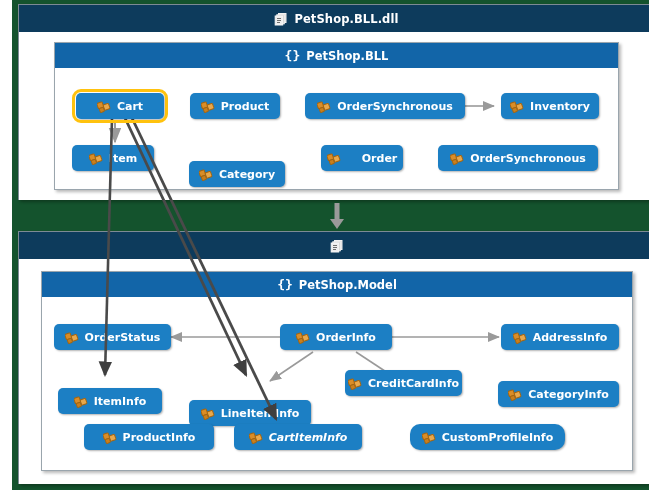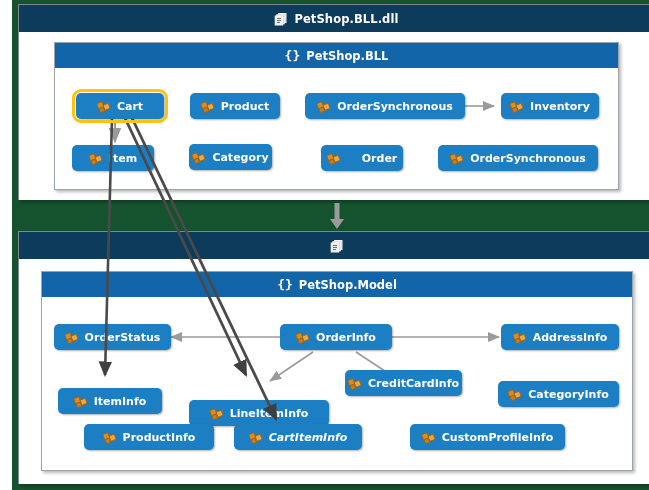--- a/index.html
+++ b/index.html
@@ -277,21 +277,21 @@
         <g transform="rotate(-20 8 8)">
           <rect x="1.2" y="2.2" width="6" height="6" rx="1" fill="#d98d28" stroke="#a5650f" stroke-width="1"></rect>
           <rect x="7.0" y="6.0" width="6" height="6" rx="1" fill="#e8a84c" stroke="#a5650f" stroke-width="1"></rect>
           <rect x="1.8" y="8.2" width="4.6" height="4.6" rx="1" fill="#c97f1d" stroke="#a5650f" stroke-width="1"></rect>
         </g>
       </svg>
     </span>
     <span class="node-label">Item</span>
   </div>
 
-  <div class="node" style="left:177px; top:144px; width:83px;">
+  <div class="node" style="left:177px; top:161px; width:96px;">
     <span class="icon">
       <svg width="15" height="15" viewBox="0 0 16 16">
         <g transform="rotate(-20 8 8)">
           <rect x="1.2" y="2.2" width="6" height="6" rx="1" fill="#d98d28" stroke="#a5650f" stroke-width="1"></rect>
           <rect x="7.0" y="6.0" width="6" height="6" rx="1" fill="#e8a84c" stroke="#a5650f" stroke-width="1"></rect>
           <rect x="1.8" y="8.2" width="4.6" height="4.6" rx="1" fill="#c97f1d" stroke="#a5650f" stroke-width="1"></rect>
         </g>
       </svg>
     </span>
     <span class="node-label">Category</span>
@@ -368,21 +368,21 @@
         <g transform="rotate(-20 8 8)">
           <rect x="1.2" y="2.2" width="6" height="6" rx="1" fill="#d98d28" stroke="#a5650f" stroke-width="1"></rect>
           <rect x="7.0" y="6.0" width="6" height="6" rx="1" fill="#e8a84c" stroke="#a5650f" stroke-width="1"></rect>
           <rect x="1.8" y="8.2" width="4.6" height="4.6" rx="1" fill="#c97f1d" stroke="#a5650f" stroke-width="1"></rect>
         </g>
       </svg>
     </span>
     <span class="node-label">ItemInfo</span>
   </div>
 
-  <div class="node" style="left:177px; top:400px; width:140px;">
+  <div class="node" style="left:177px; top:400px; width:122px;">
     <span class="icon">
       <svg width="15" height="15" viewBox="0 0 16 16">
         <g transform="rotate(-20 8 8)">
           <rect x="1.2" y="2.2" width="6" height="6" rx="1" fill="#d98d28" stroke="#a5650f" stroke-width="1"></rect>
           <rect x="7.0" y="6.0" width="6" height="6" rx="1" fill="#e8a84c" stroke="#a5650f" stroke-width="1"></rect>
           <rect x="1.8" y="8.2" width="4.6" height="4.6" rx="1" fill="#c97f1d" stroke="#a5650f" stroke-width="1"></rect>
         </g>
       </svg>
     </span>
     <span class="node-label">LineItemInfo</span>
@@ -433,21 +433,21 @@
         <g transform="rotate(-20 8 8)">
           <rect x="1.2" y="2.2" width="6" height="6" rx="1" fill="#d98d28" stroke="#a5650f" stroke-width="1"></rect>
           <rect x="7.0" y="6.0" width="6" height="6" rx="1" fill="#e8a84c" stroke="#a5650f" stroke-width="1"></rect>
           <rect x="1.8" y="8.2" width="4.6" height="4.6" rx="1" fill="#c97f1d" stroke="#a5650f" stroke-width="1"></rect>
         </g>
       </svg>
     </span>
     <span class="node-label">CartItemInfo</span>
   </div>
 
-  <div class="node" style="left:398px; top:424px; width:155px;">
+  <div class="node" style="left:398px; top:424px; width:155px;border-radius:10px;">
     <span class="icon">
       <svg width="15" height="15" viewBox="0 0 16 16">
         <g transform="rotate(-20 8 8)">
           <rect x="1.2" y="2.2" width="6" height="6" rx="1" fill="#d98d28" stroke="#a5650f" stroke-width="1"></rect>
           <rect x="7.0" y="6.0" width="6" height="6" rx="1" fill="#e8a84c" stroke="#a5650f" stroke-width="1"></rect>
           <rect x="1.8" y="8.2" width="4.6" height="4.6" rx="1" fill="#c97f1d" stroke="#a5650f" stroke-width="1"></rect>
         </g>
       </svg>
     </span>
     <span class="node-label">CustomProfileInfo</span>

